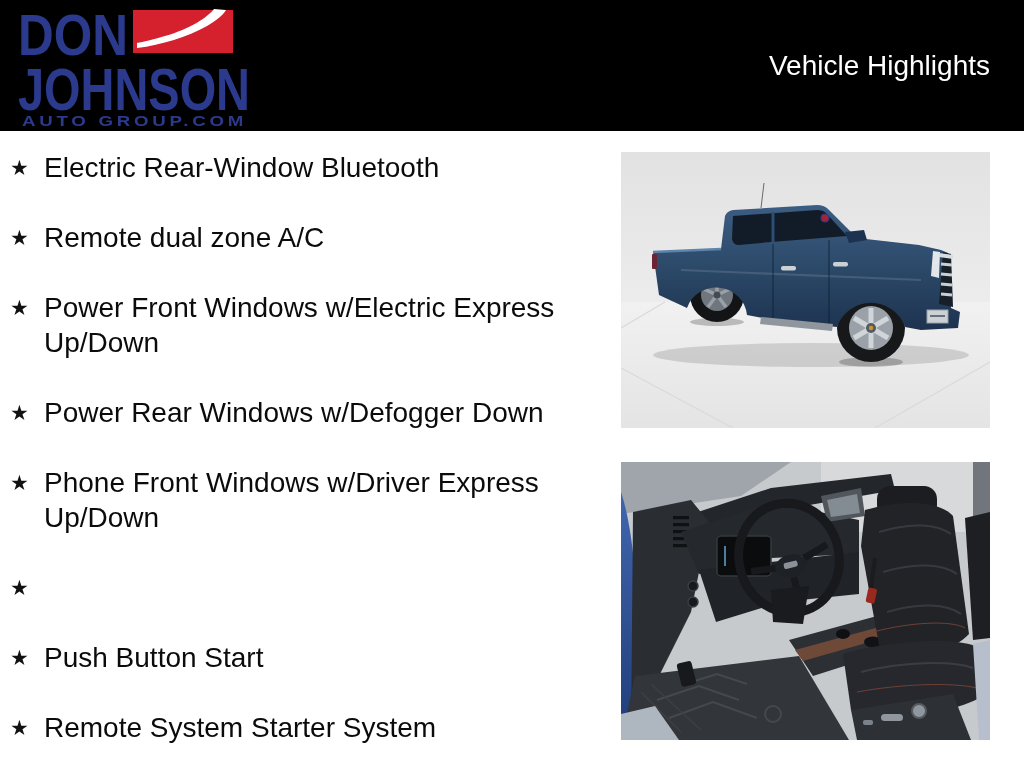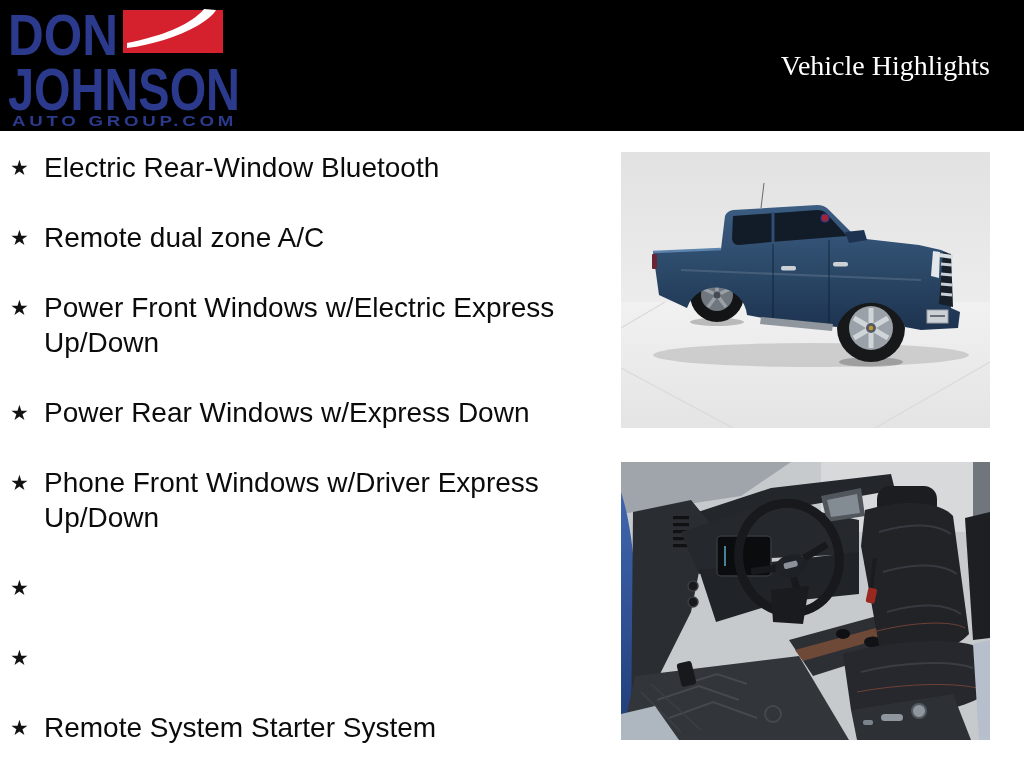--- a/index.html
+++ b/index.html
@@ -6,27 +6,26 @@
   body{
     width:1024px;height:768px;position:relative;overflow:hidden;
     background:#ffffff;
     font-family:"Liberation Sans","DejaVu Sans",sans-serif;
   }
   
   .header{
     position:absolute;left:0;top:0;width:1024px;height:131px;
     background:#000000;
   }
-  .logo{position:absolute;left:8px;top:6px;width:235px;height:122px}
+  .logo{position:absolute;left:18px;top:6px;width:235px;height:122px}
   .logo svg{display:block;width:100%;height:100%}
   .header-title{
     position:absolute;right:34px;top:50px;
     color:#ffffff;font-size:28px;line-height:32px;font-weight:400;
     white-space:nowrap;
-    font-family:Liberation Serif, serif;
   }
   
   .features{
     position:absolute;left:10px;top:150px;width:600px;
     list-style:none;margin:0;padding:0;
   }
   .features li{
     display:flex;align-items:flex-start;
     margin:0 0 35px 0;
     font-size:28px;line-height:35px;color:#0b0b0b;
@@ -70,31 +69,32 @@
   <li>
     <span class="star">★</span>
     <span class="feature-text">Remote dual zone A/C</span>
   </li>
   <li>
     <span class="star">★</span>
     <span class="feature-text">Power Front Windows w/Electric Express Up/Down</span>
   </li>
   <li>
     <span class="star">★</span>
-    <span class="feature-text">Power Rear Windows w/Express Down</span>
+    <span class="feature-text">Power Rear Windows w/Defogger Down</span>
   </li>
   <li>
     <span class="star">★</span>
     <span class="feature-text">Phone Front Windows w/Driver Express Up/Down</span>
   </li>
   <li>
     <span class="star">★</span>
   </li>
   <li>
     <span class="star">★</span>
+    <span class="feature-text">Push Button Start</span>
   </li>
   <li>
     <span class="star">★</span>
     <span class="feature-text">Remote System Starter System</span>
   </li>
 </ul>
 
 <div class="photo" id="photo-exterior">
 <svg viewBox="0 0 369 276" role="img">
   <defs>

